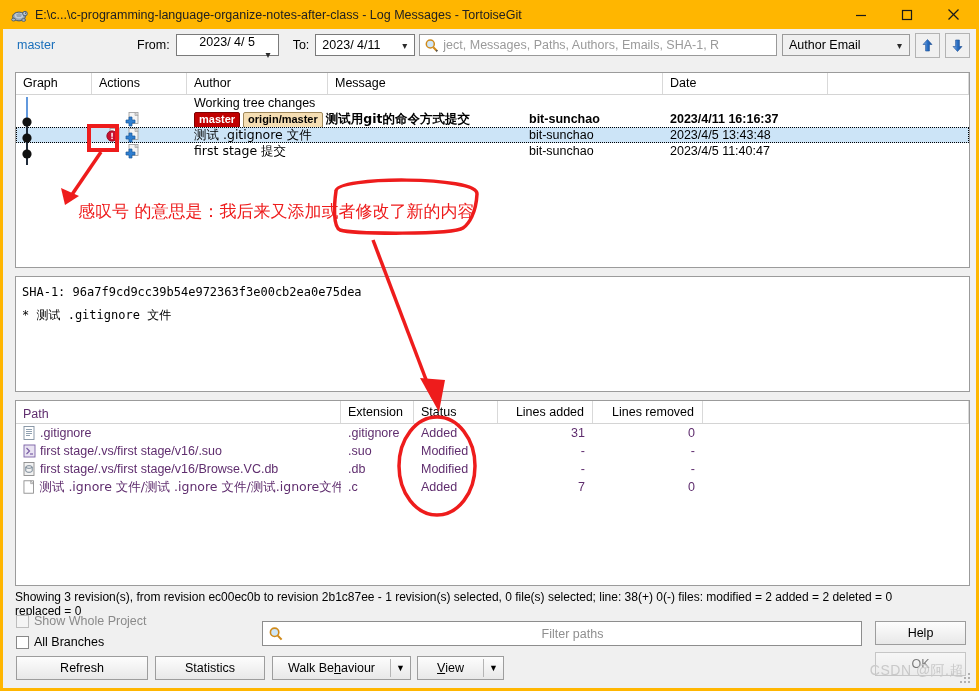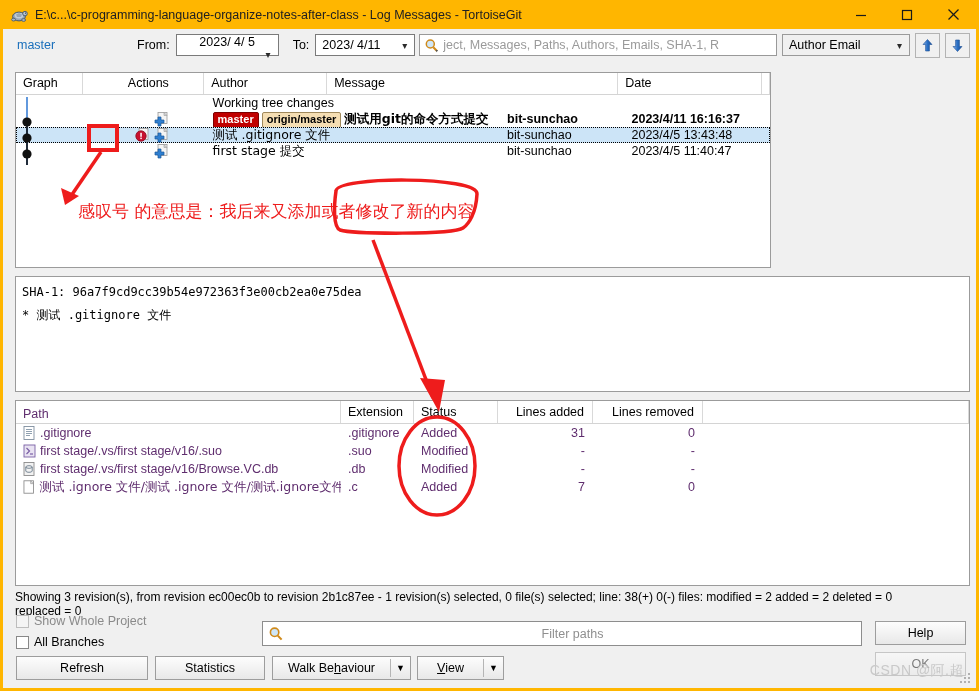--- a/index.html
+++ b/index.html
@@ -127,21 +127,21 @@
   }
 
   
   .panel {
     position: absolute;
     background: #fff;
     border: 1px solid #9b9b9b;
     box-sizing: border-box;
     overflow: hidden;
   }
-  #log-panel  { left: 12px; top: 72px;  width: 756px; height: 196px; }
+  #log-panel  { left: 12px; top: 72px;  width: 955px; height: 196px; }
   #msg-panel  { left: 12px; top: 276px; width: 955px; height: 116px; }
   #file-panel { left: 12px; top: 400px; width: 955px; height: 186px; }
 
   
   .lv-header {
     display: flex;
     height: 21px;
     background: #fff;
     border-bottom: 1px solid #d4d4d4;
     font-size: 12.5px;
@@ -184,21 +184,21 @@
     margin-right: 3px;
     vertical-align: middle;
     border: 1px solid #8a1111;
   }
   .ref-local { background: #c00000; color: #fff; border-color: #7e0000; }
   .ref-remote { background: #f5deb3; color: #000; border-color: #a0895c; }
   .cjk { font-family: "DejaVu Sans", sans-serif; }
 
   
   .c-graph { width: 76px; }
-  .c-actions { width: 95px; margin-left: 38px; }
+  .c-actions { width: 95px; }
   .c-message { width: 335px; }
   .c-author { width: 141px; }
   .c-date { width: 165px; }
   .c-rest { flex: 1 1 auto; }
 
   
   .graph-layer { position: absolute; left: 0; top: 0; pointer-events: none; }
 
   
   .msg-text {

